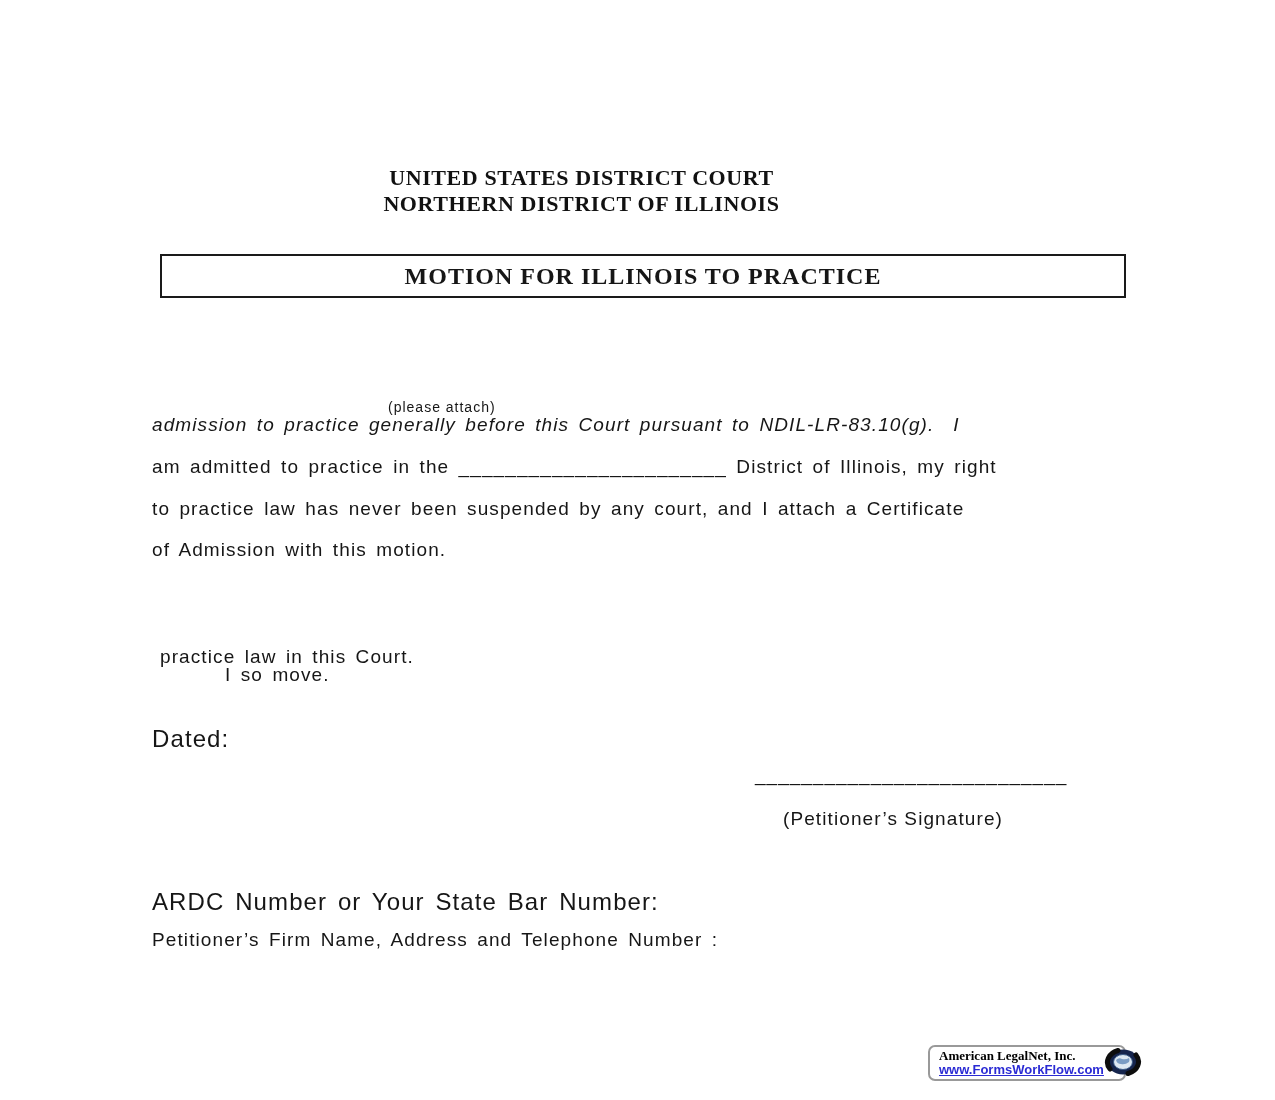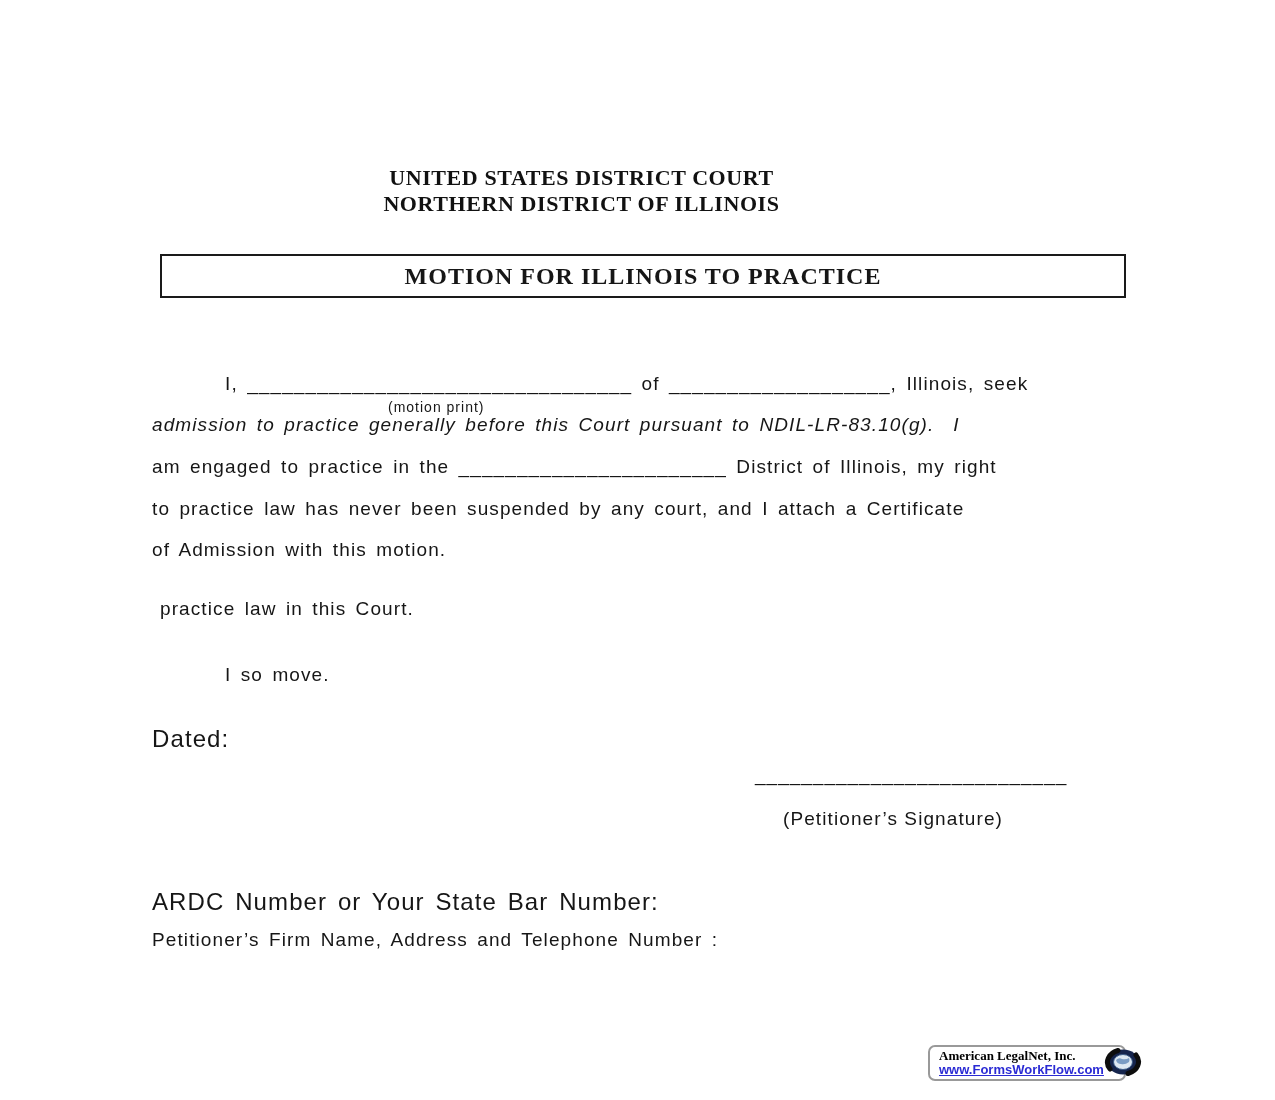--- a/index.html
+++ b/index.html
@@ -74,21 +74,21 @@
     letter-spacing: 1px;
     color: #161616;
   }
 
   .line-1 { top: 372px; }
   .line-2 { top: 413px; font-style: italic; }
   .line-3 { top: 455px; }
   .line-4 { top: 497px; }
   .line-5 { top: 538px; }
   .line-6 { top: 580px; }
-  .line-7 { top: 597px; }
+  .line-7 { top: 645px; }
   .line-8 { top: 663px; }
 
   .dated {
     position: absolute;
     left: 152px;
     top: 725px;
     font-family: "Liberation Sans", sans-serif;
     font-size: 24px;
     letter-spacing: 1.1px;
     color: #161616;
@@ -187,24 +187,23 @@
 
   <div class="court-header">
     <div>UNITED STATES DISTRICT COURT</div>
     <div>NORTHERN DISTRICT OF ILLINOIS</div>
   </div>
 
   <div class="title-box">
     <span>MOTION FOR ILLINOIS TO PRACTICE</span>
   </div>
 
-  <div class="body-line line-1 indent">I, _________________________________ of ___________________, Illinois, seek</div>
-  <div class="please-print">(motion print)</div>
+  <div class="please-print">(please attach)</div>
   <div class="body-line line-2">admission to practice generally before this Court pursuant to NDIL-LR-83.10(g).  I</div>
-  <div class="body-line line-3">am engaged to practice in the _______________________ District of Illinois, my right</div>
+  <div class="body-line line-3">am admitted to practice in the _______________________ District of Illinois, my right</div>
   <div class="body-line line-4">to practice law has never been suspended by any court, and I attach a Certificate</div>
   <div class="body-line line-5">of Admission with this motion.</div>
   <div class="body-line line-7 indent-sm">practice law in this Court.</div>
   <div class="body-line line-8 indent">I so move.</div>
 
   <div class="dated">Dated:</div>
 
   <div class="sig-line">___________________________</div>
   <div class="sig-caption">(Petitioner’s Signature)</div>
 

